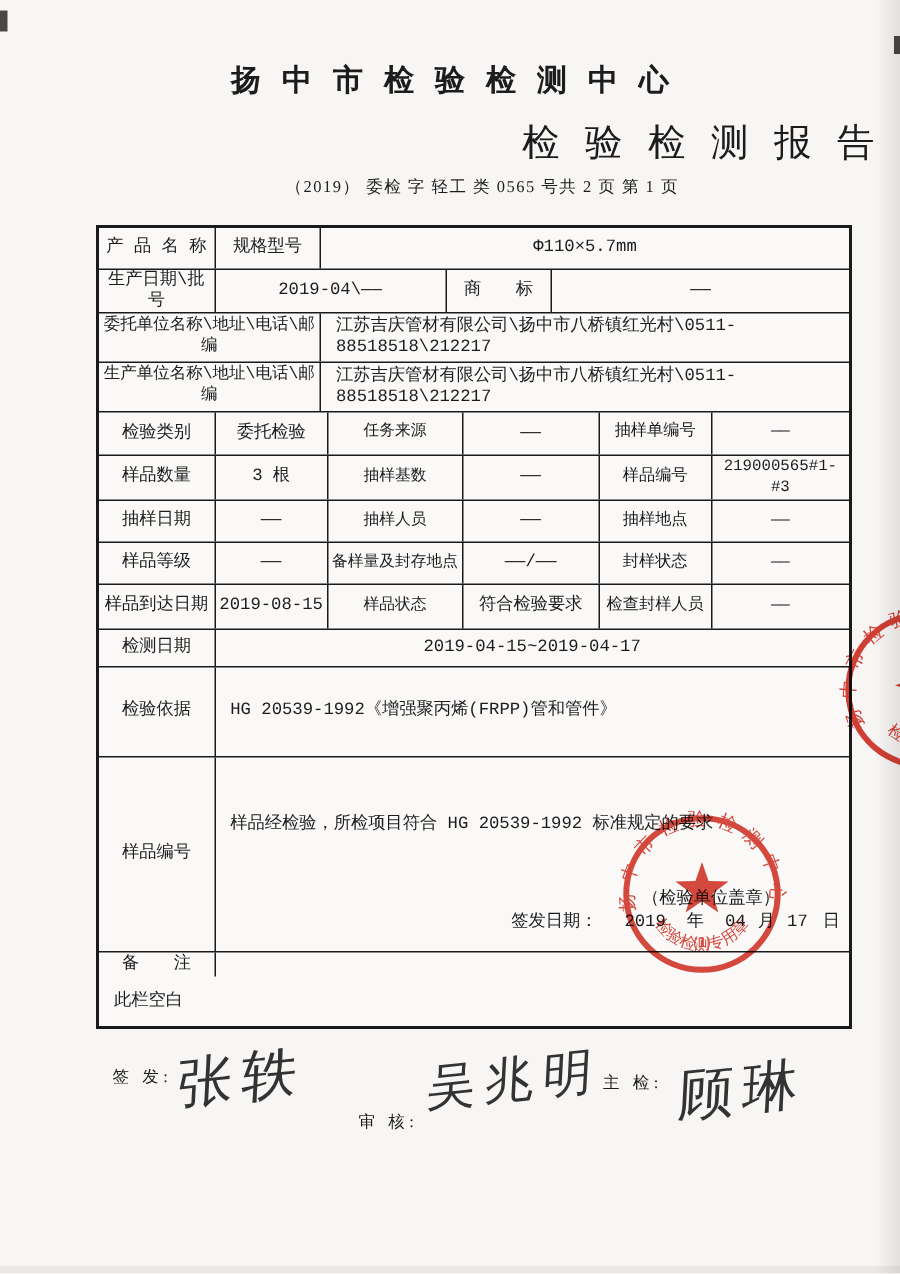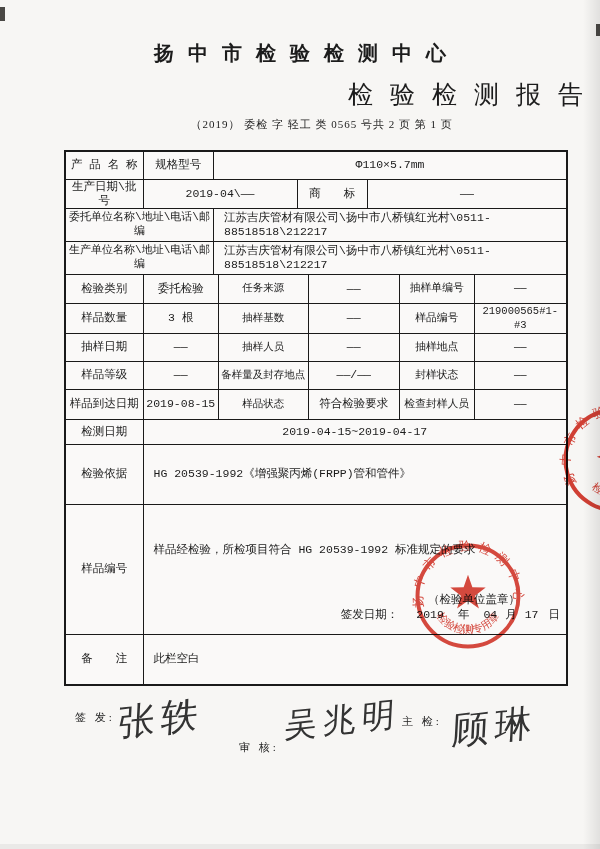--- a/index.html
+++ b/index.html
@@ -20,21 +20,21 @@
     font-size:20px;font-weight:bold;letter-spacing:14px;text-indent:14px;}
   .report-title{position:absolute;top:78px;left:0;width:100%;text-align:right;
     font-size:25px;font-weight:normal;letter-spacing:17px;text-indent:17px;}
   .meta-line{position:absolute;top:117px;left:76px;right:33px;display:flex;
     justify-content:center;font-size:11px;letter-spacing:1px;}
 
   
   .doc-table{position:absolute;left:64px;top:150px;width:504px;
     border:2px solid #1a1a1a;box-sizing:border-box;background:rgba(255,255,255,0.35);font-family:Liberation Mono, monospace;}
   .trow{display:flex;border-bottom:1.5px solid #1a1a1a;box-sizing:border-box;}
-  .trow:last-child{border-bottom:none;}
+  .trow:last-child{border-bottom:none;flex-direction:column;}
   .cell{display:flex;align-items:center;justify-content:center;box-sizing:border-box;
     border-right:1.5px solid #1a1a1a;font-size:11.5px;text-align:center;
     line-height:1.25;padding:1px 2px;overflow:hidden;}
   .cell:last-child{border-right:none;}
   .cell.left{justify-content:flex-start;text-align:left;padding-left:10px;}
   .h28{height:28px}.h29{height:29px}.h33{height:33px}.h30{height:30px}
   .h25{height:25px}.h60{height:60px}.h130{height:130px}.h49{height:49px}
   
   .w-a1{width:15.5%}.w-a2{width:30.8%}.w-a3{width:14.1%}.w-a4{flex:1}
   

